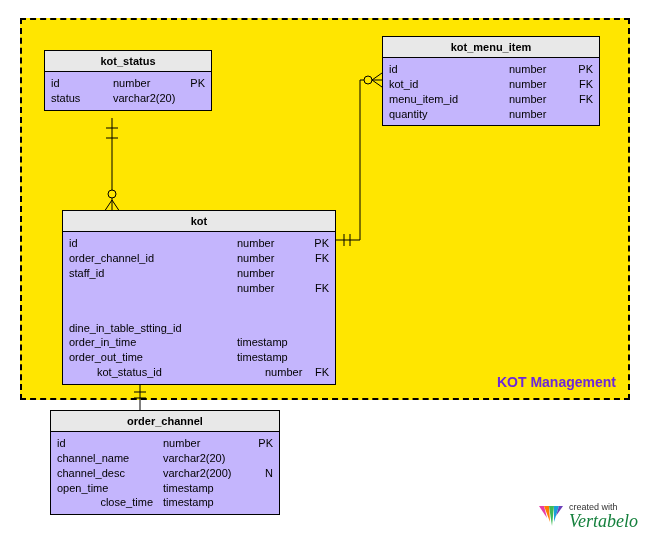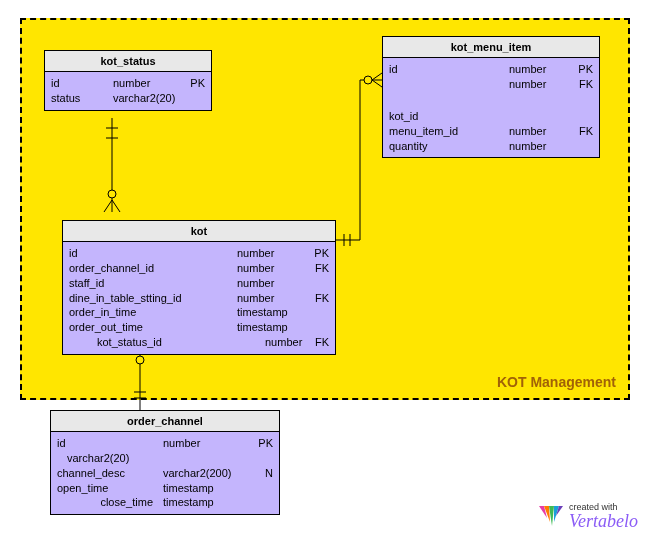--- a/index.html
+++ b/index.html
@@ -17,21 +17,21 @@
     border: 2px dashed #000;
     background: #ffe600;
     box-sizing: border-box;
   }
   .region-label {
     position: absolute;
     bottom: 8px;
     right: 12px;
     font-weight: bold;
     font-size: 14px;
-    color: #a16207;
+    color: #6d28d9;
   }
   .entity {
     position: absolute;
     border: 1px solid #000;
     background: #c4b5fd;
     box-sizing: border-box;
   }
   .entity-header {
     background: #e8e8e8;
     text-align: center;
@@ -72,21 +72,21 @@
   }
   .branding .created {
     font-size: 9px;
     color: #333;
   }
   .branding .name {
     font-family: Georgia, 'Times New Roman', serif;
     font-style: italic;
     font-size: 18px;
     font-weight: 500;
-    color: #8b5cf6;
+    color: #15803d;
   }
 </style>
 </head>
 <body>
 
 <div class="region" id="region-box" style="left: 20px; top: 18px; width: 610px; height: 382px;">
   <div class="region-label">KOT Management</div>
 </div>
 
 <svg class="connectors">
@@ -148,57 +148,57 @@
 
 <div class="entity" id="ent-kot_menu_item" style="left: 382px; top: 36px; width: 218px;">
   <div class="entity-header">kot_menu_item</div>
   <div class="entity-body" id="body-kot_menu_item">
       <div class="attr-row">
         <span class="attr-name" style="width: 110px;">id</span>
         <span class="attr-type">number</span>
         <span class="attr-key">PK</span>
       </div>
       <div class="attr-row">
-        <span class="attr-name" style="width: 110px; margin-top: 32px;">kot_id</span>
+        <span class="attr-name" style="width: 110px;">kot_id</span>
         <span class="attr-type">number</span>
         <span class="attr-key">FK</span>
       </div>
       <div class="attr-row">
         <span class="attr-name" style="width: 110px;">menu_item_id</span>
         <span class="attr-type">number</span>
         <span class="attr-key">FK</span>
       </div>
       <div class="attr-row">
         <span class="attr-name" style="width: 110px;">quantity</span>
         <span class="attr-type">number</span>
         <span class="attr-key"></span>
       </div>
     </div>
 </div>
 
-<div class="entity" id="ent-kot" style="left: 62px; top: 220px; width: 274px;">
+<div class="entity" id="ent-kot" style="left: 62px; top: 210px; width: 274px;">
   <div class="entity-header">kot</div>
   <div class="entity-body" id="body-kot">
       <div class="attr-row">
         <span class="attr-name" style="width: 158px;">id</span>
         <span class="attr-type">number</span>
         <span class="attr-key">PK</span>
       </div>
       <div class="attr-row">
         <span class="attr-name" style="width: 158px;">order_channel_id</span>
         <span class="attr-type">number</span>
         <span class="attr-key">FK</span>
       </div>
       <div class="attr-row">
         <span class="attr-name" style="width: 158px;">staff_id</span>
         <span class="attr-type">number</span>
         <span class="attr-key"></span>
       </div>
       <div class="attr-row">
-        <span class="attr-name" style="width: 158px;">dine_in_table_stting_id</span>
+        <span class="attr-name" style="width: 158px; margin-top: 40px;">dine_in_table_stting_id</span>
         <span class="attr-type">number</span>
         <span class="attr-key">FK</span>
       </div>
       <div class="attr-row">
         <span class="attr-name" style="width: 158px;">order_in_time</span>
         <span class="attr-type">timestamp</span>
         <span class="attr-key"></span>
       </div>
       <div class="attr-row">
         <span class="attr-name" style="width: 158px;">order_out_time</span>
@@ -215,20 +215,21 @@
 
 <div class="entity" id="ent-order_channel" style="left: 50px; top: 410px; width: 230px;">
   <div class="entity-header">order_channel</div>
   <div class="entity-body" id="body-order_channel">
       <div class="attr-row">
         <span class="attr-name" style="width: 96px;">id</span>
         <span class="attr-type">number</span>
         <span class="attr-key">PK</span>
       </div>
       <div class="attr-row">
+        <span class="attr-name" style="width: 96px;">channel_name</span>
         <span class="attr-type">varchar2(20)</span>
         <span class="attr-key"></span>
       </div>
       <div class="attr-row">
         <span class="attr-name" style="width: 96px;">channel_desc</span>
         <span class="attr-type">varchar2(200)</span>
         <span class="attr-key">N</span>
       </div>
       <div class="attr-row">
         <span class="attr-name" style="width: 96px;">open_time</span>

